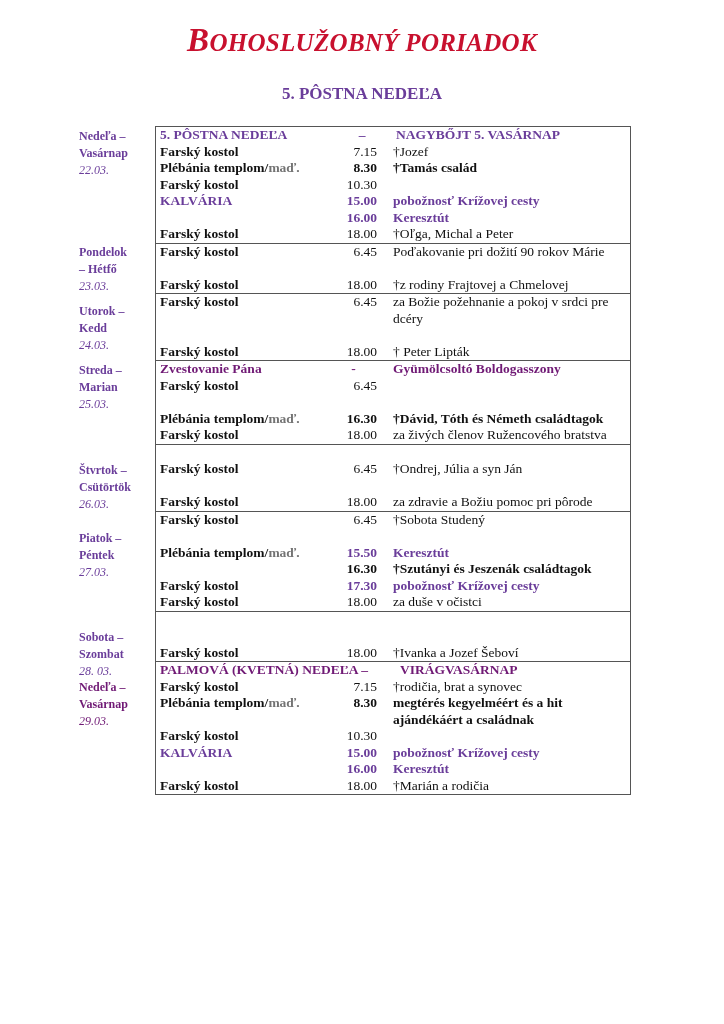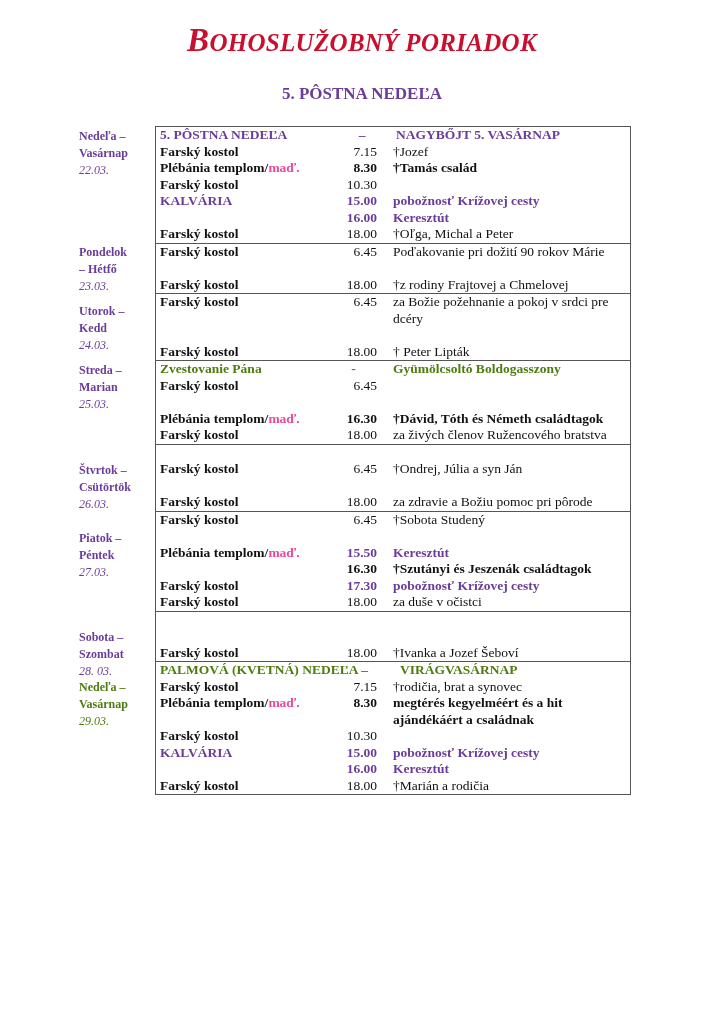--- a/index.html
+++ b/index.html
@@ -9,22 +9,22 @@
            font-weight:bold; color:#c8102e; font-size:25px; letter-spacing:0.3px;
            font-variant:small-caps;font-style:italic; }
   .title .big { font-size:33px; }
   .subtitle { position:absolute; top:84px; left:0; width:724px; text-align:center;
               font-weight:bold; color:#6a3d9a; font-size:17px; padding-left:0px; }
   .subtitle span { margin-left:0px; }
 
   .daycol { position:absolute; left:79px; width:76px; font-size:12px; line-height:17px; font-weight:bold;font-family:Liberation Serif, serif; }
   .daycol .date { font-style:italic; font-weight:normal; display:block; }
   .purple { color:#6a3d9a; }
-  .red { color:#4d7c0f; }
-  .blue { color:#ec4899; }
+  .red { color:#701a75; }
+  .blue { color:#737373; }
 
   .table { position:absolute; left:155px; top:126px; width:474px; border:1px solid #555; }
   .block { border-top:1px solid #555; position:relative; }
   .block:first-child { border-top:none; }
   .row { display:flex; font-size:13.5px; line-height:16.5px; }
   .c1 { width:170px; padding-left:4px; font-weight:bold; white-space:nowrap; }
   .c2 { width:47px; text-align:right; padding-right:6px; }
   .c3 { flex:1; padding-left:10px; padding-right:4px; }
   .b { font-weight:bold; }
   .hdr .c1 { width:217px; }

